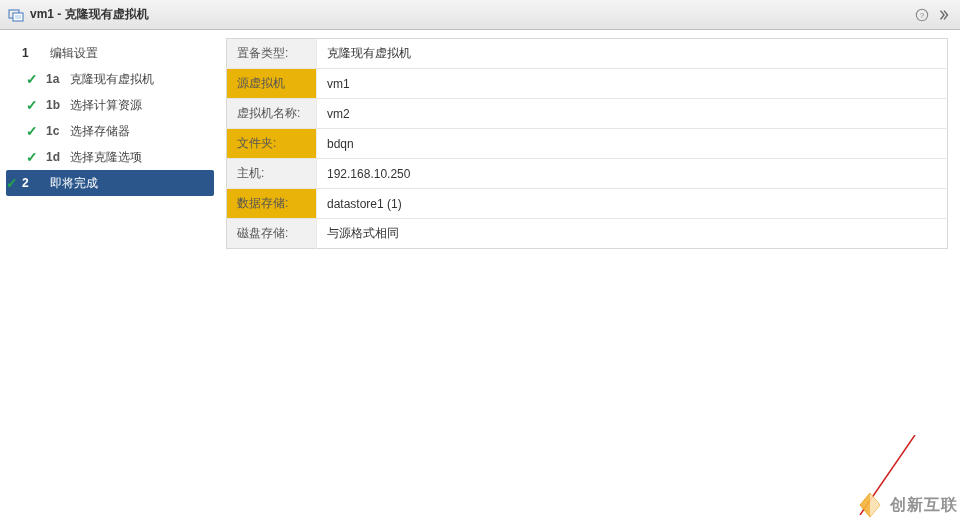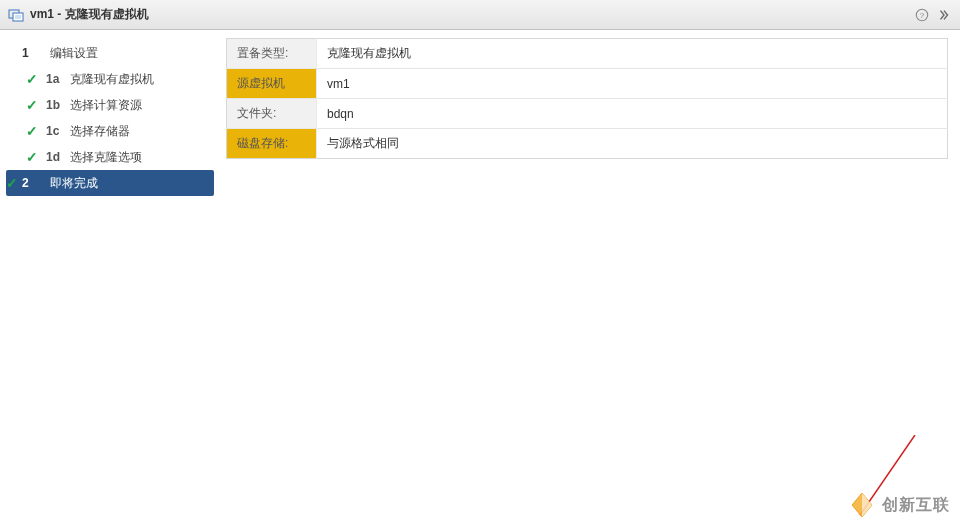--- a/index.html
+++ b/index.html
@@ -126,21 +126,21 @@
       width: 90px;
       background: #eab308;
       color: #555;
       border-right: 1px solid #eaeaea;
     }
     .summary-table tr:nth-child(odd) td.key {
       background: #f1f1f1;
     }
     .watermark {
       position: absolute;
-      right: 10px;
+      right: 2px;
       bottom: 6px;
       display: flex;
       align-items: center;
       gap: 6px;
       opacity: 0.9;
     }
     .watermark-logo {
       width: 28px;
       height: 28px;
     }
@@ -232,22 +232,34 @@
       <tbody>
           <tr>
         <td class="key">置备类型:</td>
         <td>克隆现有虚拟机</td>
       </tr>
       <tr>
         <td class="key">源虚拟机</td>
         <td>vm1</td>
       </tr>
       <tr>
+        <td class="key">虚拟机名称:</td>
+        <td>vm2</td>
+      </tr>
+      <tr>
         <td class="key">文件夹:</td>
         <td>bdqn</td>
+      </tr>
+      <tr>
+        <td class="key">主机:</td>
+        <td>192.168.10.250</td>
+      </tr>
+      <tr>
+        <td class="key">数据存储:</td>
+        <td>datastore1 (1)</td>
       </tr>
       <tr>
         <td class="key">磁盘存储:</td>
         <td>与源格式相同</td>
       </tr>
     </tbody>
       </table>
   </div>
 </div>
 

